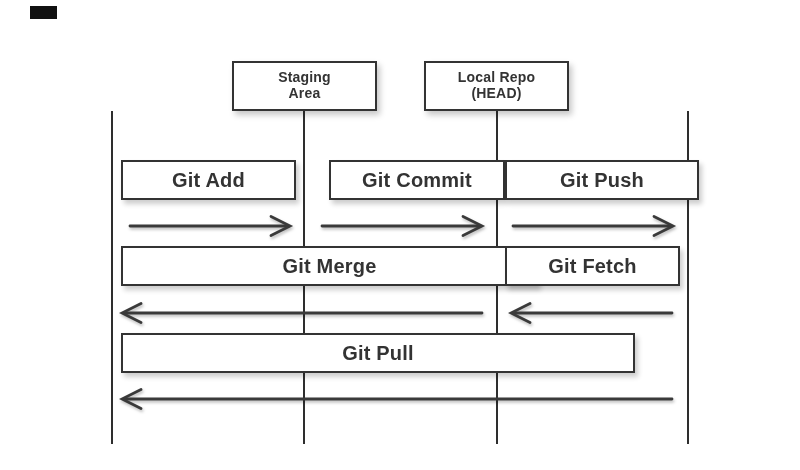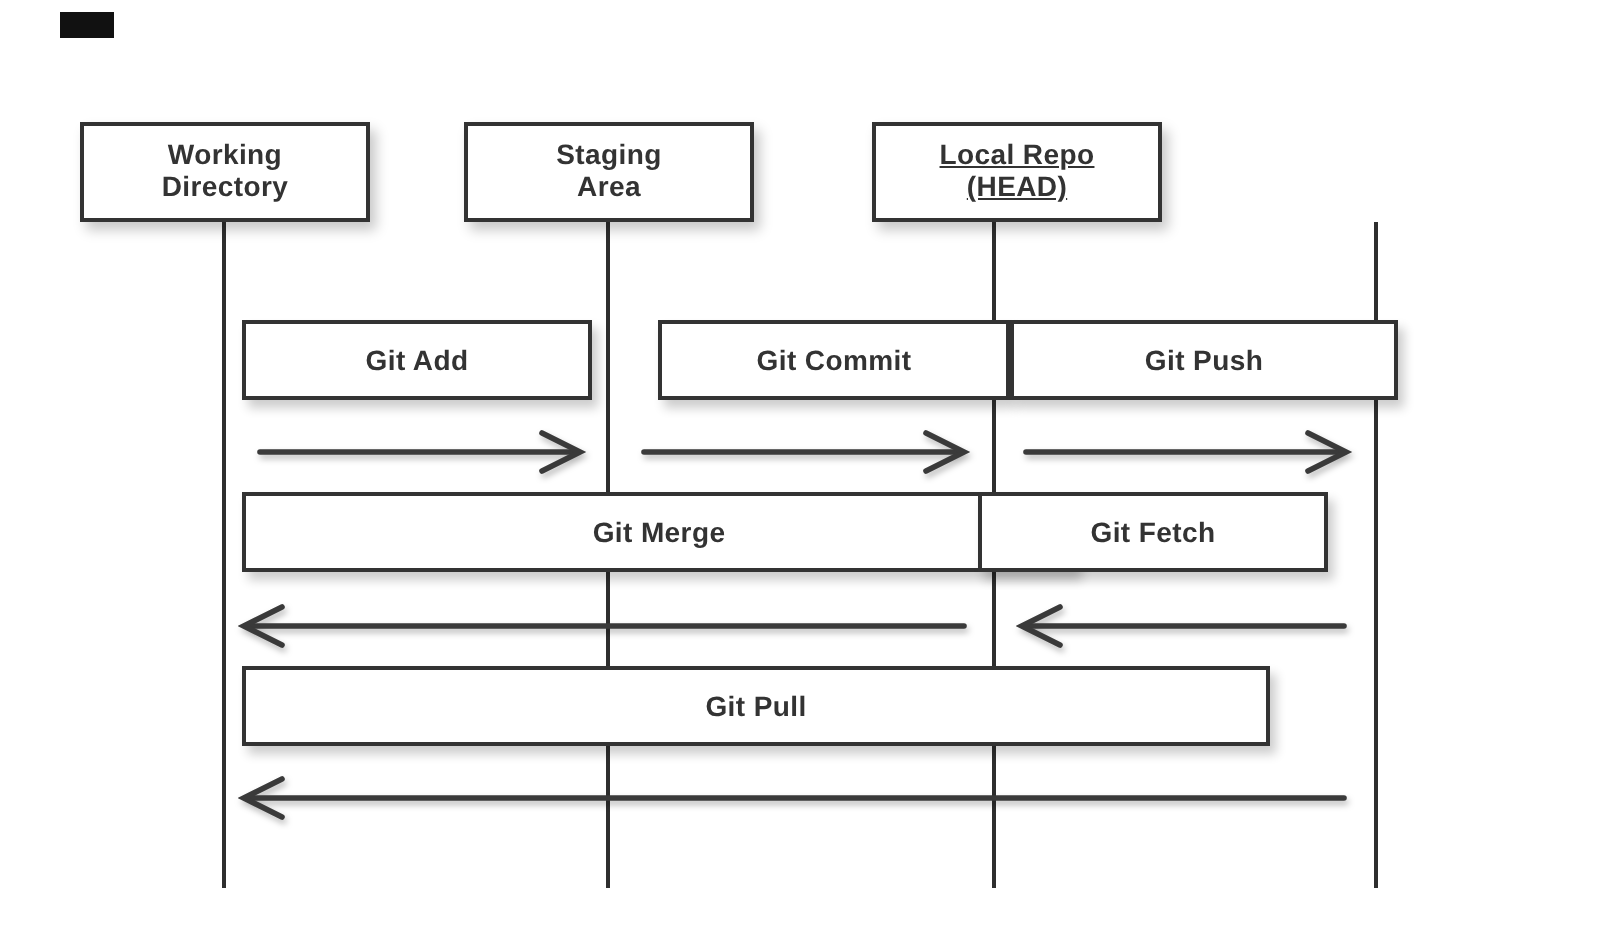--- a/index.html
+++ b/index.html
@@ -39,21 +39,21 @@
     justify-content: center;
     text-align: center;
     font-weight: 700;
     font-size: 14px;
     line-height: 1.14;
     letter-spacing: 0.2px;
     z-index: 3;
   }
   .hb-working { left: 40px; }
   .hb-staging { left: 232px; }
-  .hb-local   { left: 436px; text-decoration: underline; }
+  .hb-local   { left: 424px; }
   .hb-remote  { left: 617px; }
 
   .lifeline {
     position: absolute;
     top: 111px;
     width: 2px;
     height: 333px;
     background: #2e2e2e;
     z-index: 1;
   }
@@ -66,29 +66,29 @@
     position: absolute;
     height: 40px;
     background: #ffffff;
     border: 2px solid #333333;
     box-sizing: border-box;
     box-shadow: 3px 4px 5px rgba(0,0,0,0.2);
     display: flex;
     align-items: center;
     justify-content: center;
     font-weight: 700;
-    font-size: 14px;
+    font-size: 20px;
     letter-spacing: 0.2px;
     z-index: 2;
   }
   .op-add    { left: 121px; top: 160px; width: 175px; }
   .op-commit { left: 313px; top: 160px; width: 176px; margin-left: 16px; }
   .op-push   { left: 505px; top: 160px; width: 194px; }
   .op-merge  { left: 121px; top: 246px; width: 417px; }
-  .op-fetch  { left: 489px; top: 246px; width: 175px; }
+  .op-fetch  { left: 505px; top: 246px; width: 175px; }
   .op-pull   { left: 121px; top: 333px; width: 514px; }
 
   .arrow {
     position: absolute;
     z-index: 2;
   }
   .arrow svg {
     display: block;
     filter: drop-shadow(1.5px 2.5px 1.5px rgba(0,0,0,0.28));
   }
@@ -112,24 +112,20 @@
 
 <div class="canvas">
 
   <div class="corner-mark"></div>
 
   <div class="lifeline ll-1"></div>
   <div class="lifeline ll-2"></div>
   <div class="lifeline ll-3"></div>
   <div class="lifeline ll-4"></div>
 
-  <div class="header-box hb-working">
-    <span>Working</span>
-    <span>Directory</span>
-  </div>
   <div class="header-box hb-staging">
     <span>Staging</span>
     <span>Area</span>
   </div>
   <div class="header-box hb-local">
     <span>Local Repo</span>
     <span>(HEAD)</span>
   </div>
 
   <div class="op-box op-add">Git Add</div>

